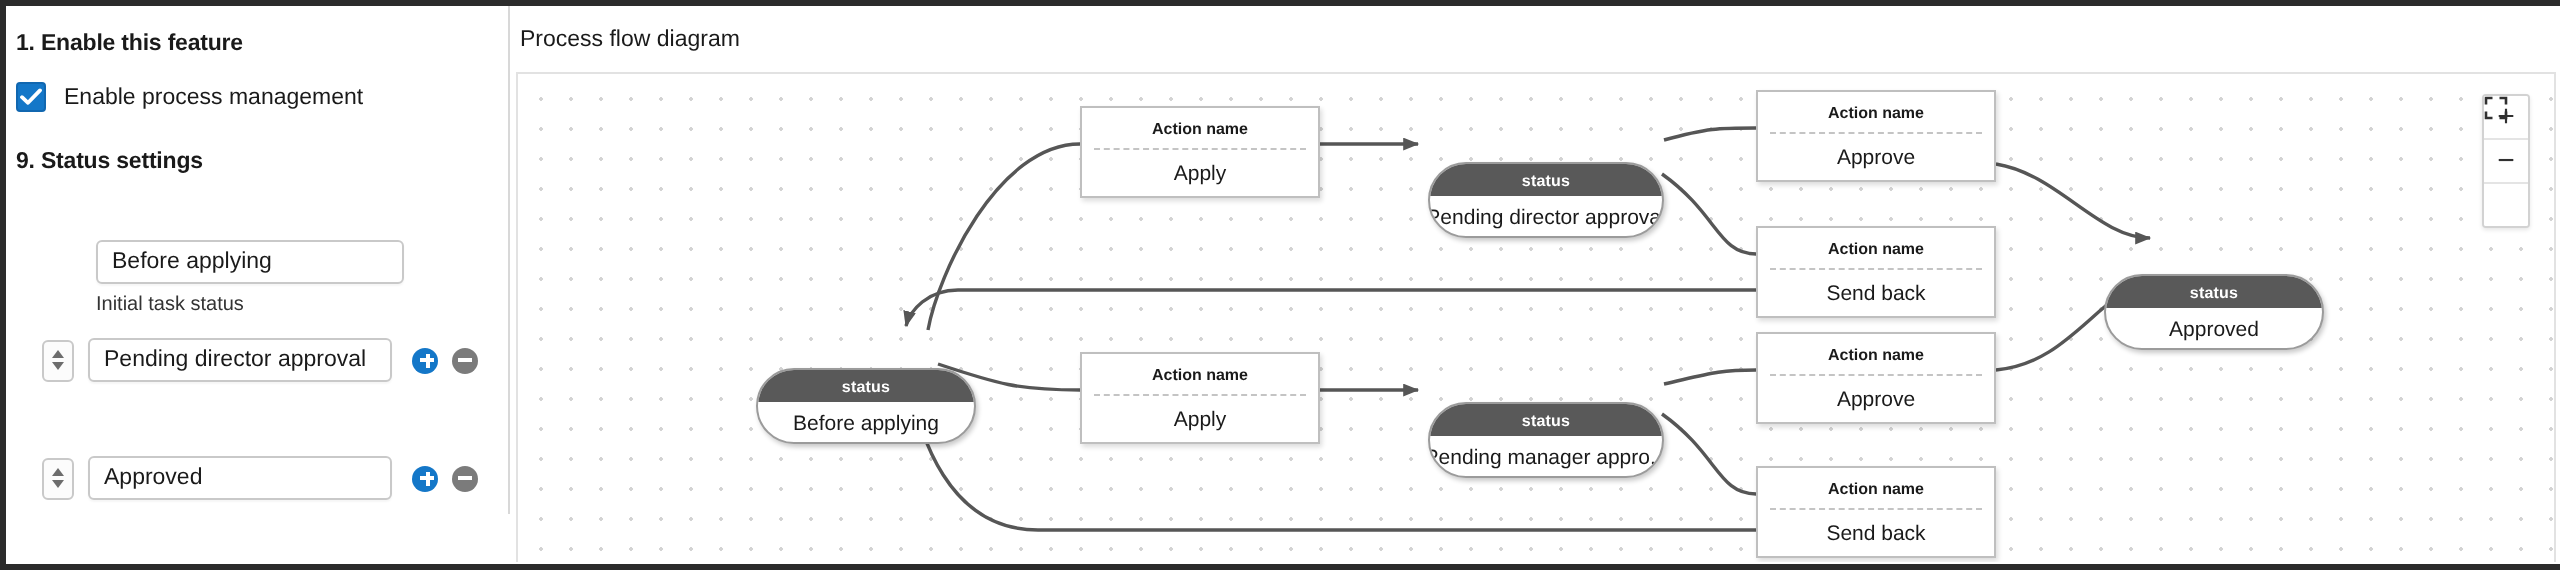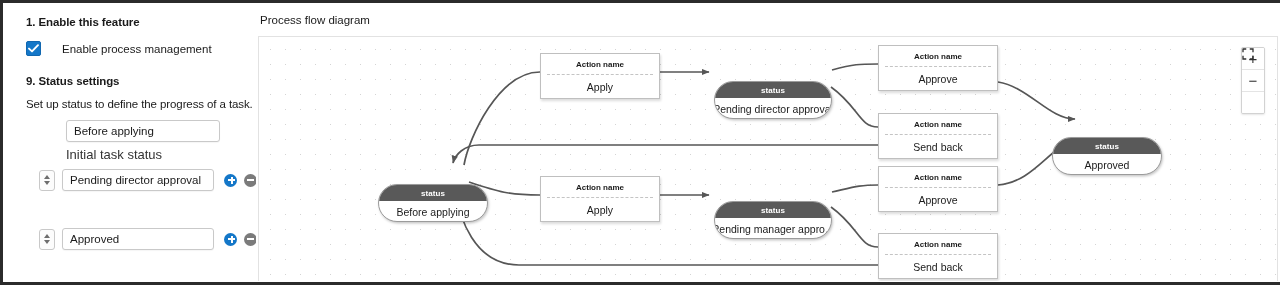--- a/index.html
+++ b/index.html
@@ -17,33 +17,32 @@
     border-left:3px solid #2b2b2b;
     border-bottom:3px solid #2b2b2b;
     box-sizing:border-box;
   }
   
   .left-panel{
     position:absolute;left:3px;top:3px;width:252px;height:254px;
     background:#fff;
     box-sizing:border-box;
     border-right:1px solid #d8d8d8;
-    margin-left:18px;
   }
   .sec-title{
     position:absolute;left:5px;
     font-size:11.5px;font-weight:bold;color:#1a1a1a;
     white-space:nowrap;letter-spacing:-0.1px;
   }
   #sec1{top:13px;}
   #sec2{top:72px;}
   #sec3{top:262px;}
   .checkbox-row{
     position:absolute;left:5px;top:38px;
-    display:flex;align-items:center;gap:21px;
+    display:flex;align-items:center;gap:9px;
   }
   .cbox{
     width:15px;height:15px;background:#1477c8;
     border:1px solid #1167b0;border-radius:2px;
     display:flex;align-items:center;justify-content:center;
     box-sizing:border-box;flex:none;cursor:pointer;
   }
   .cbox svg{display:block;}
   .cbox-label{font-size:11.5px;color:#1a1a1a;white-space:nowrap;}
   .helper{
@@ -54,21 +53,21 @@
     height:22px;box-sizing:border-box;
     border:1px solid #c9c9c9;border-radius:3px;background:#fff;
     font-size:11.5px;color:#1a1a1a;
     display:flex;align-items:center;padding:0 7px;
     box-shadow:0 1px 1px rgba(0,0,0,.04);
     white-space:nowrap;overflow:hidden;
   }
   #initial-input{position:absolute;left:45px;top:117px;width:154px;}
   .initial-note{
     position:absolute;left:45px;top:144px;
-    font-size:13px;color:#333;white-space:nowrap;
+    font-size:10px;color:#333;white-space:nowrap;
   }
   .status-row{position:absolute;left:18px;display:flex;align-items:center;gap:7px;}
   #row0{top:166px;}
   #row1{top:195px;}
   #row2{top:225px;}
   .spinner{
     width:16px;height:21px;box-sizing:border-box;
     border:1px solid #c9c9c9;border-radius:3px;background:#fcfcfc;
     display:flex;flex-direction:column;align-items:center;justify-content:center;
     gap:2px;cursor:pointer;flex:none;
@@ -158,21 +157,20 @@
     <span class="cbox">
       <svg width="11" height="9" viewBox="0 0 11 9">
         <path d="M1 4.6 L4 7.4 L10 1.2" stroke="#ffffff" stroke-width="1.9" fill="none" stroke-linecap="round" stroke-linejoin="round"></path>
       </svg>
     </span>
     <span class="cbox-label">Enable process management</span>
   </div>
 
   <div class="sec-title" id="sec2">9. Status settings</div>
 
-  <div class="helper">Set up status to define the progress of a task.</div>
 
   <div class="status-input" id="initial-input">Before applying</div>
 
   <div class="initial-note">Initial task status</div>
 
   <div class="status-row" id="row0">
     <span class="spinner">
       <span class="tri-up"></span>
       <span class="tri-dn"></span>
     </span>

